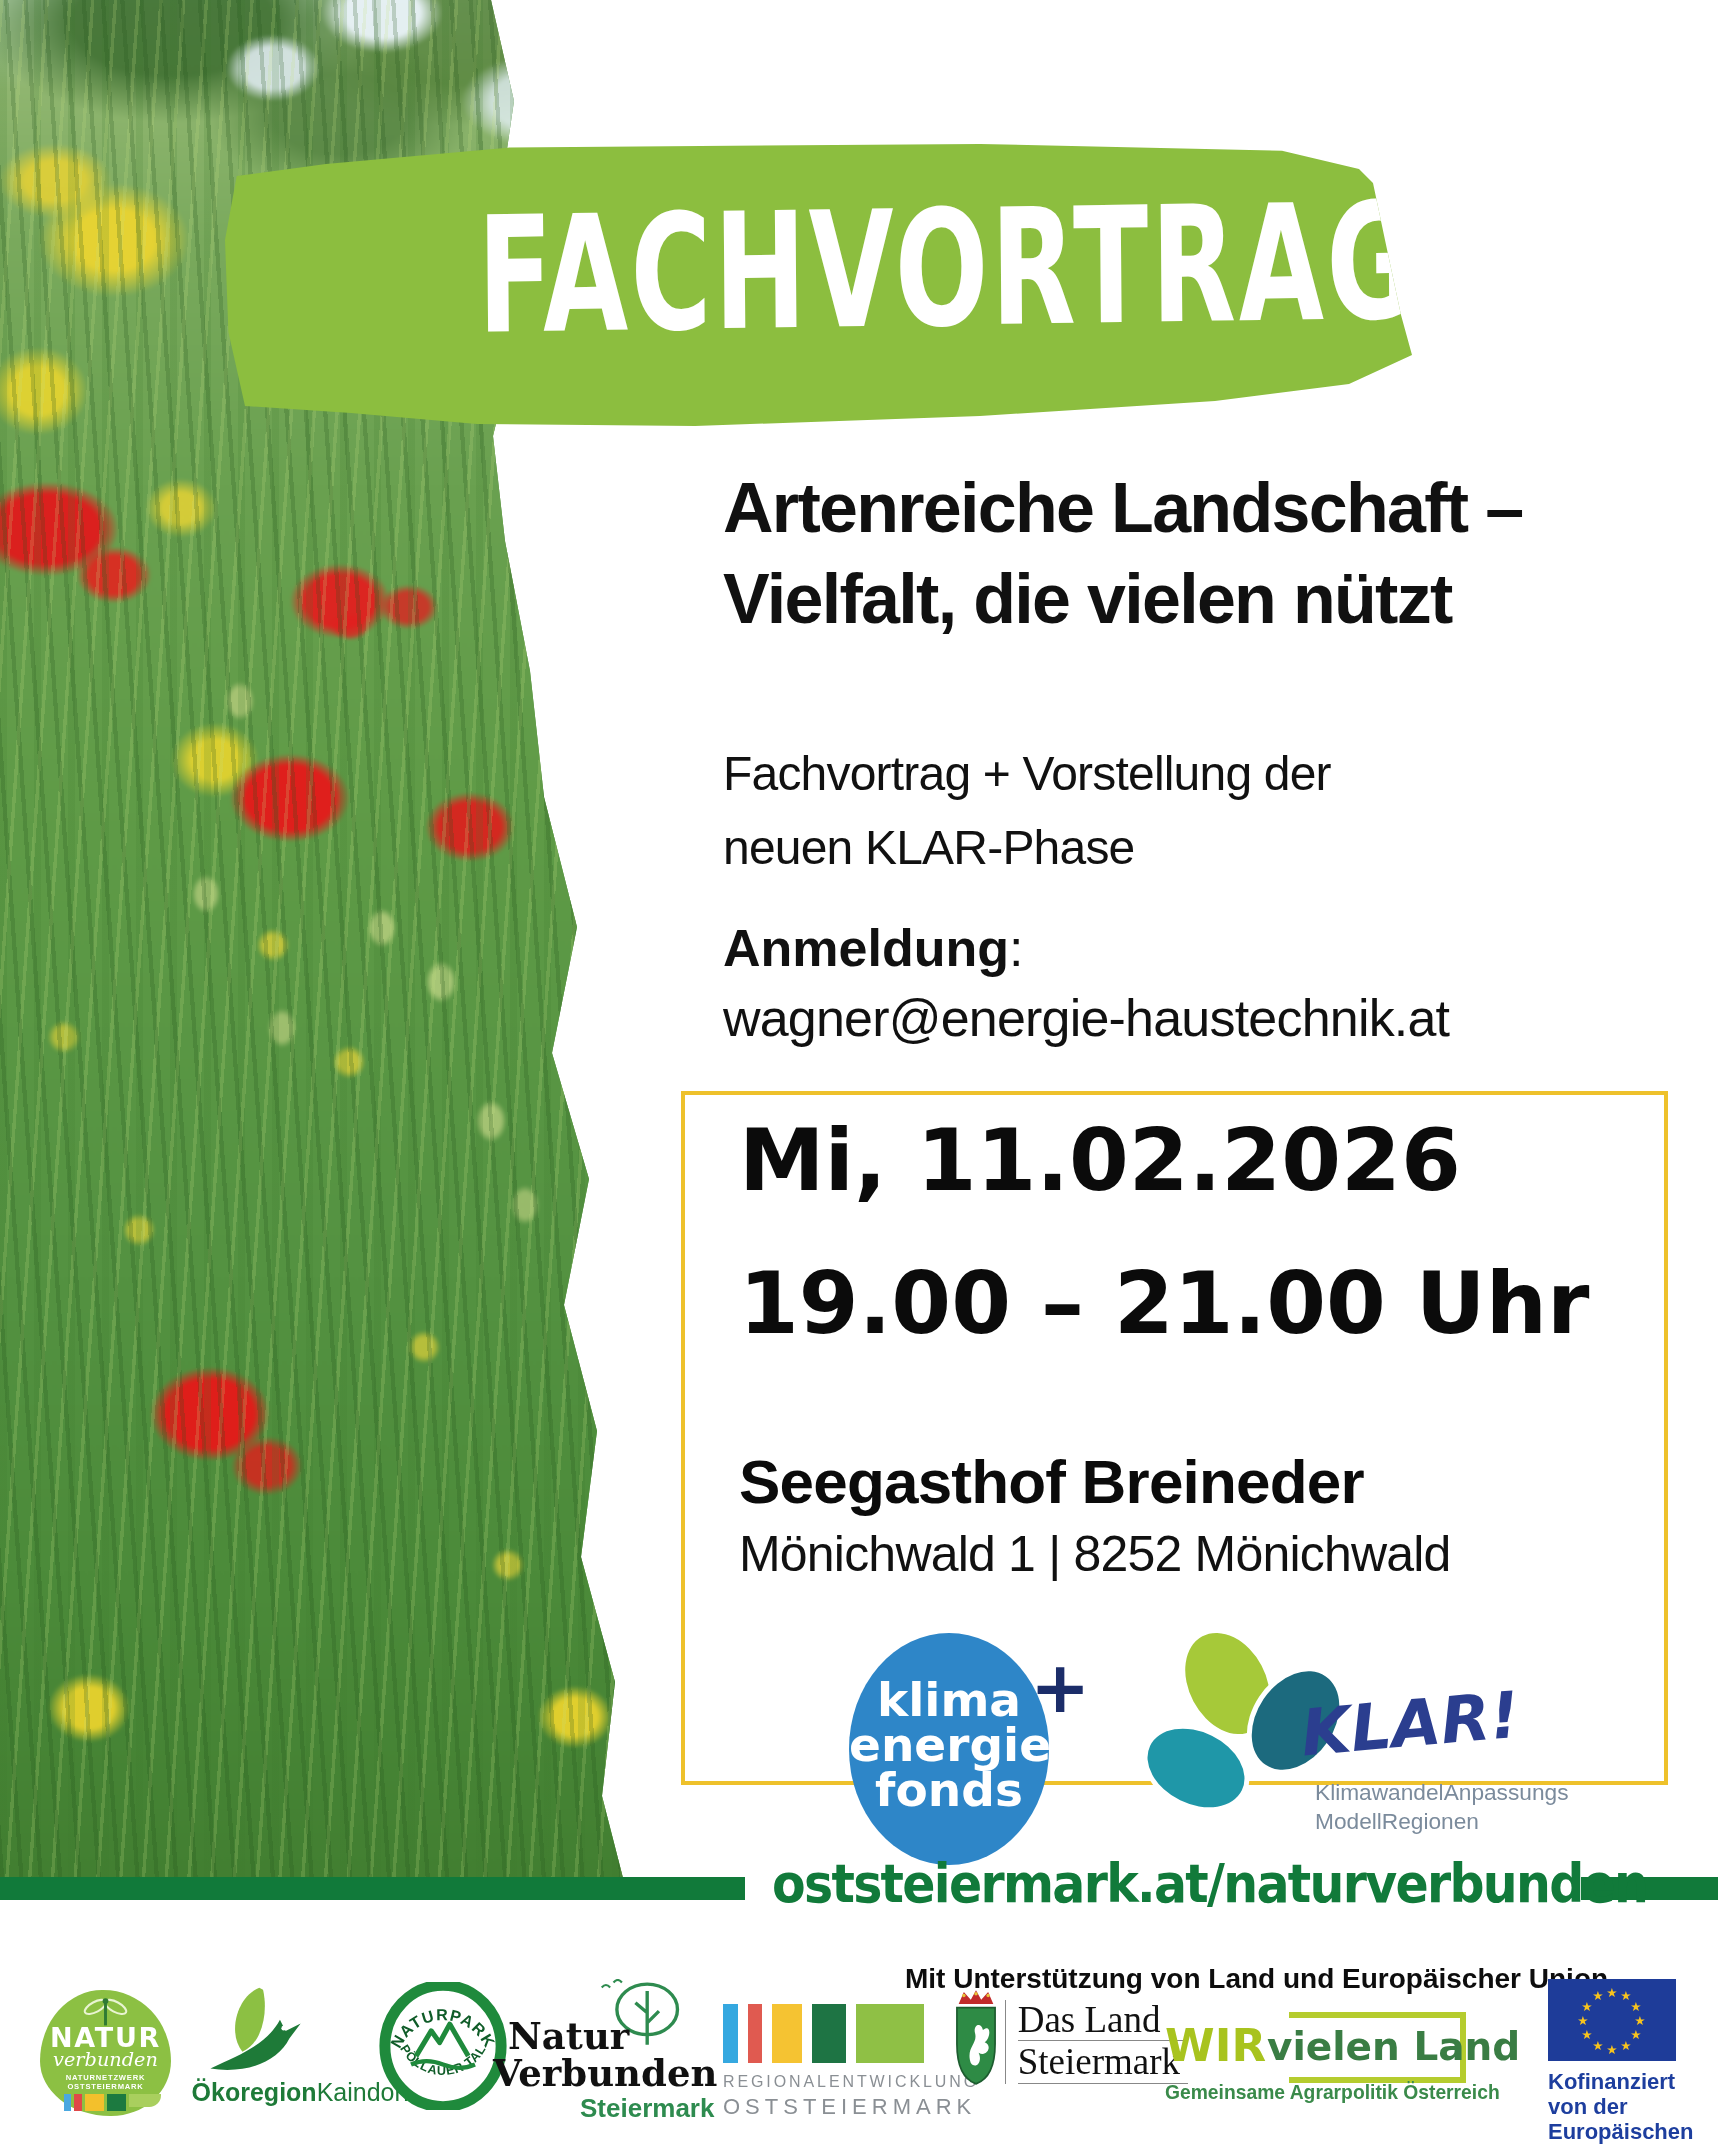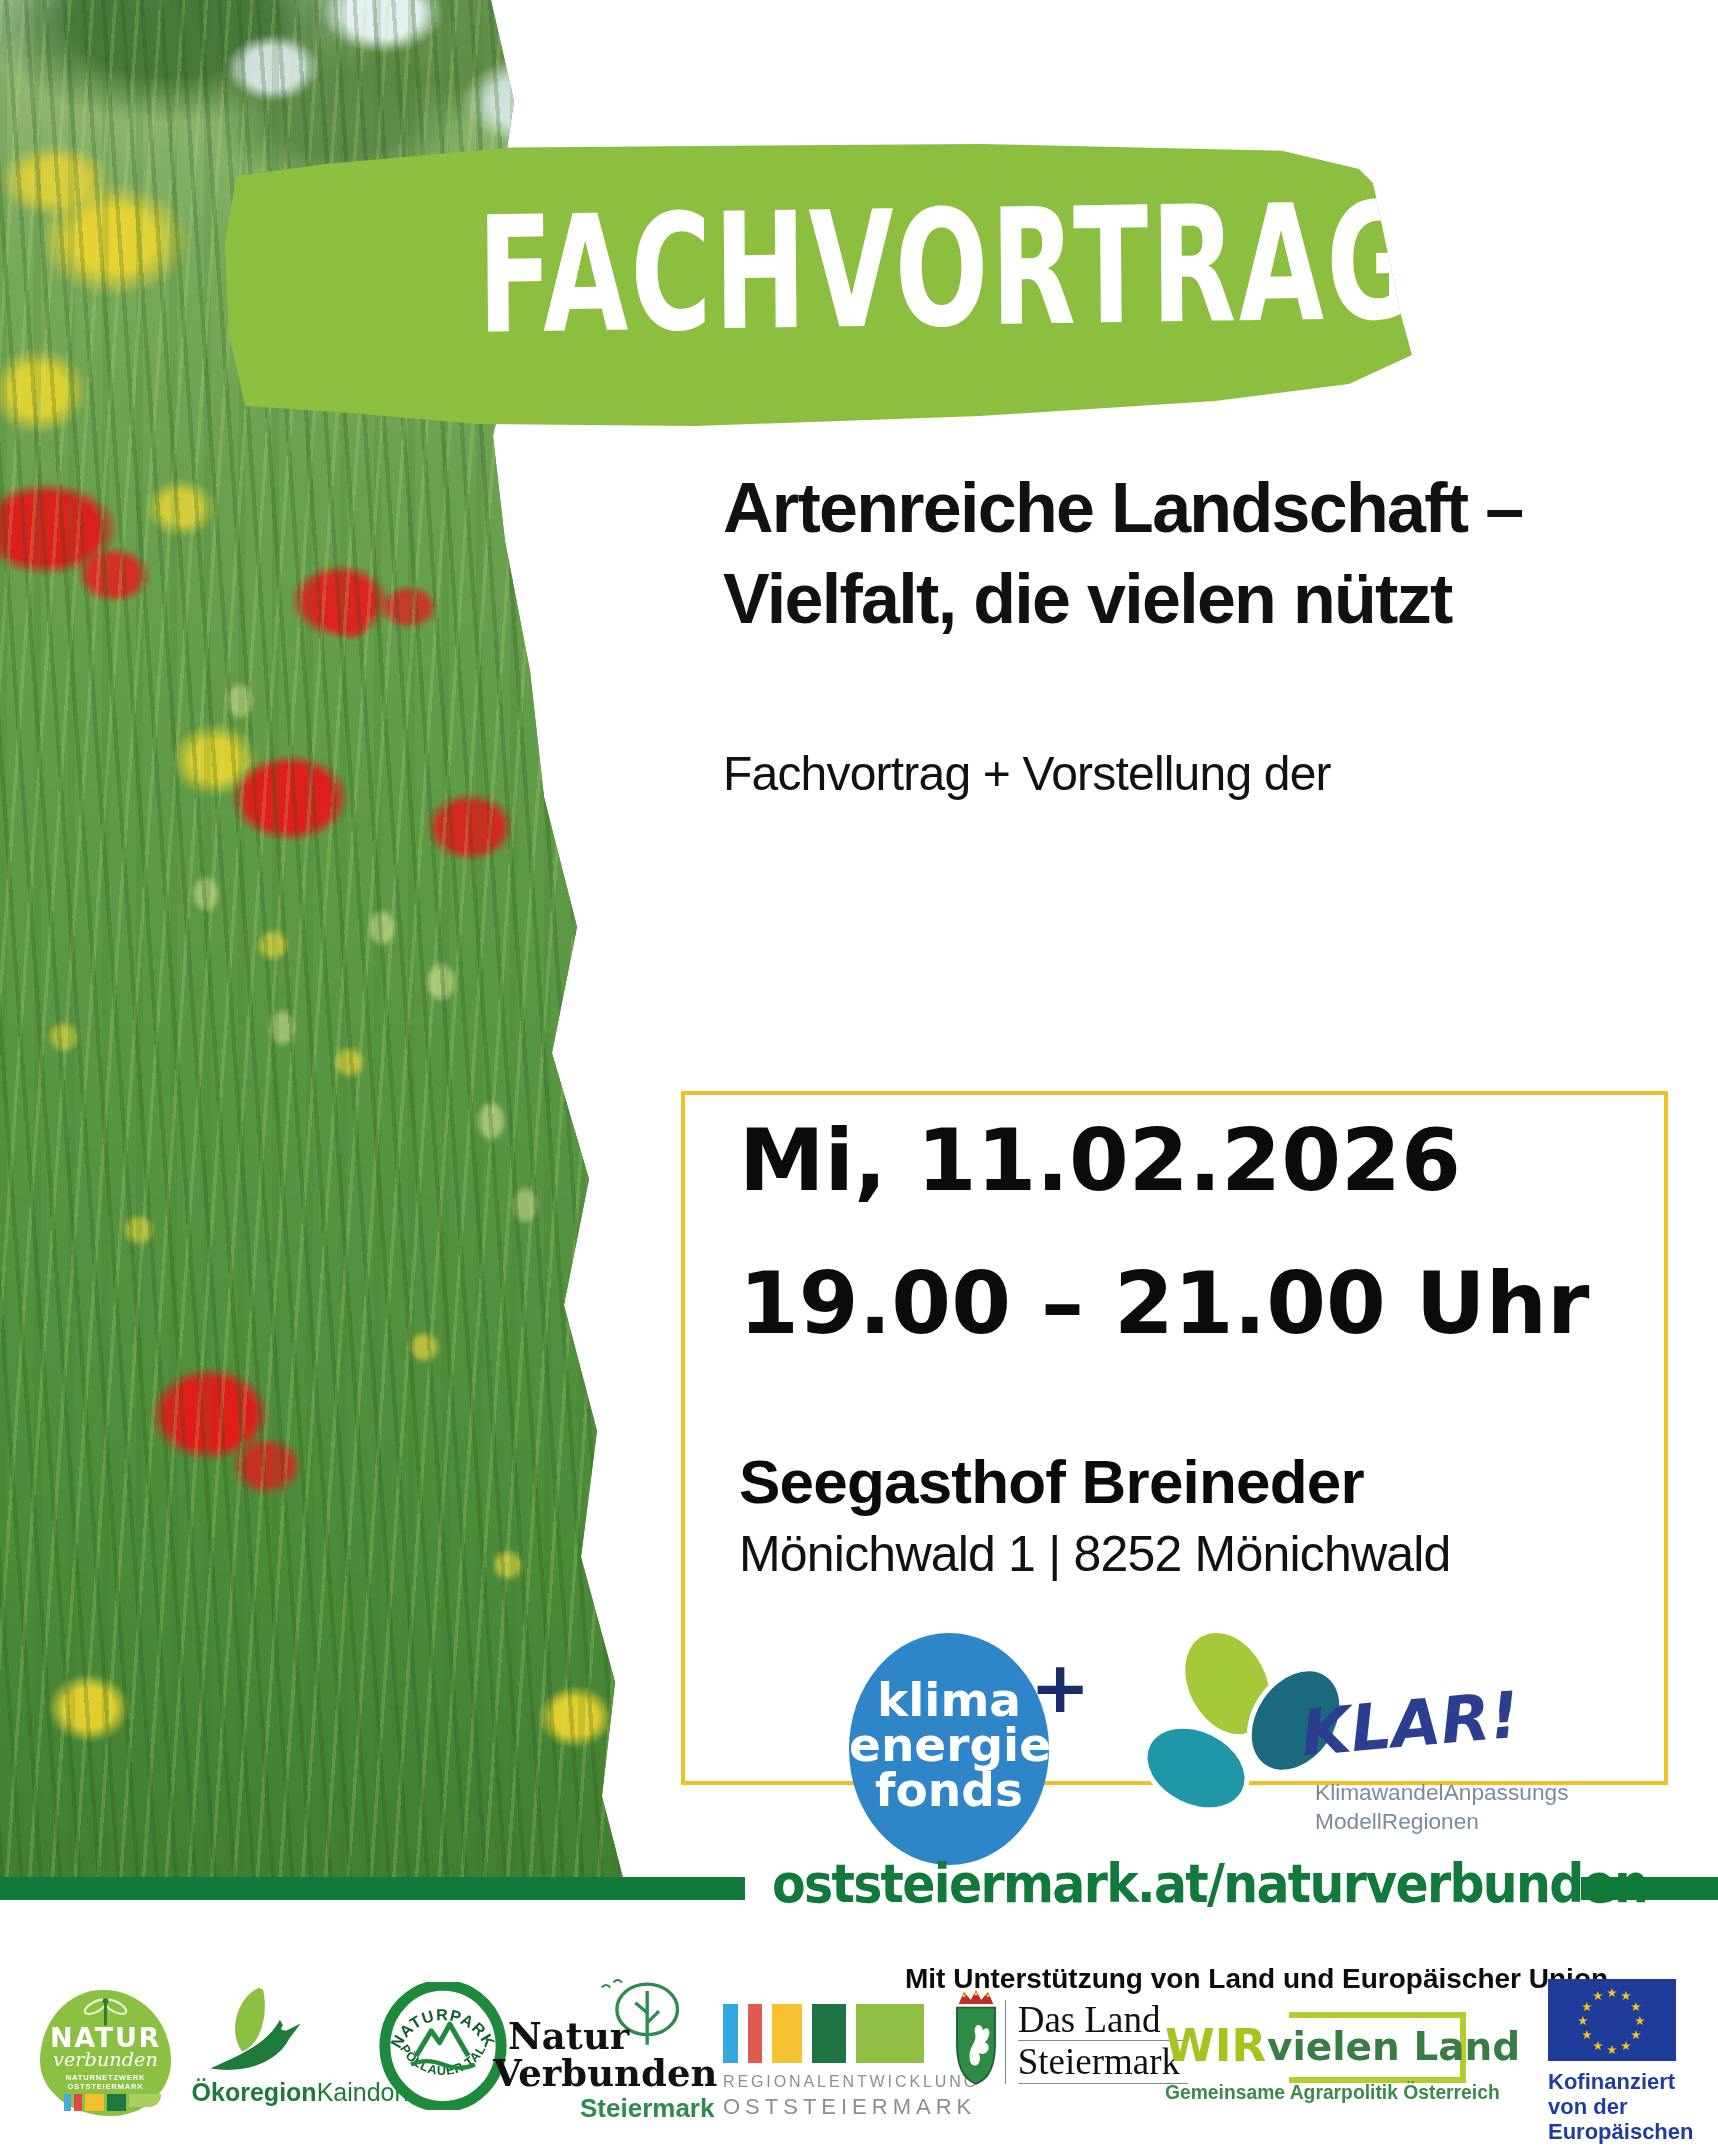--- a/index.html
+++ b/index.html
@@ -180,22 +180,27 @@
     <div class="banner-title">FACHVORTRAG</div>
   </div>
 
   <div class="col headline">
     <div>Artenreiche Landschaft –</div>
     <div>Vielfalt, die vielen nützt</div>
   </div>
 
   <div class="col desc">
     <div>Fachvortrag + Vorstellung der</div>
-  </div>
-
+    <div>neuen KLAR-Phase</div>
+  </div>
+
+  <div class="col reg">
+    <div><b>Anmeldung</b><span>:</span></div>
+    <div>wagner@energie-haustechnik.at</div>
+  </div>
 
   <div class="datebox">
     <div class="db-date">Mi, 11.02.2026</div>
     <div class="db-time">19.00 – 21.00 Uhr</div>
     <div class="db-venue">Seegasthof Breineder</div>
     <div class="db-addr">Mönichwald 1 | 8252 Mönichwald</div>
 
     <div class="klima">
       <div class="klima-disc"></div>
       <div class="klima-txt">

